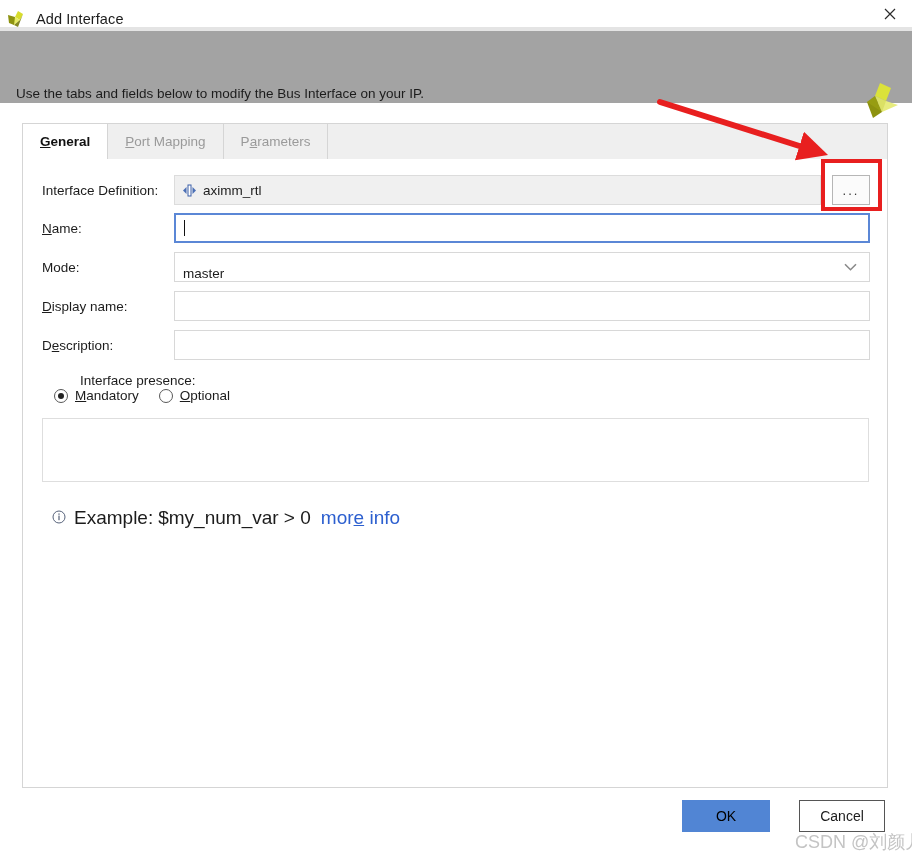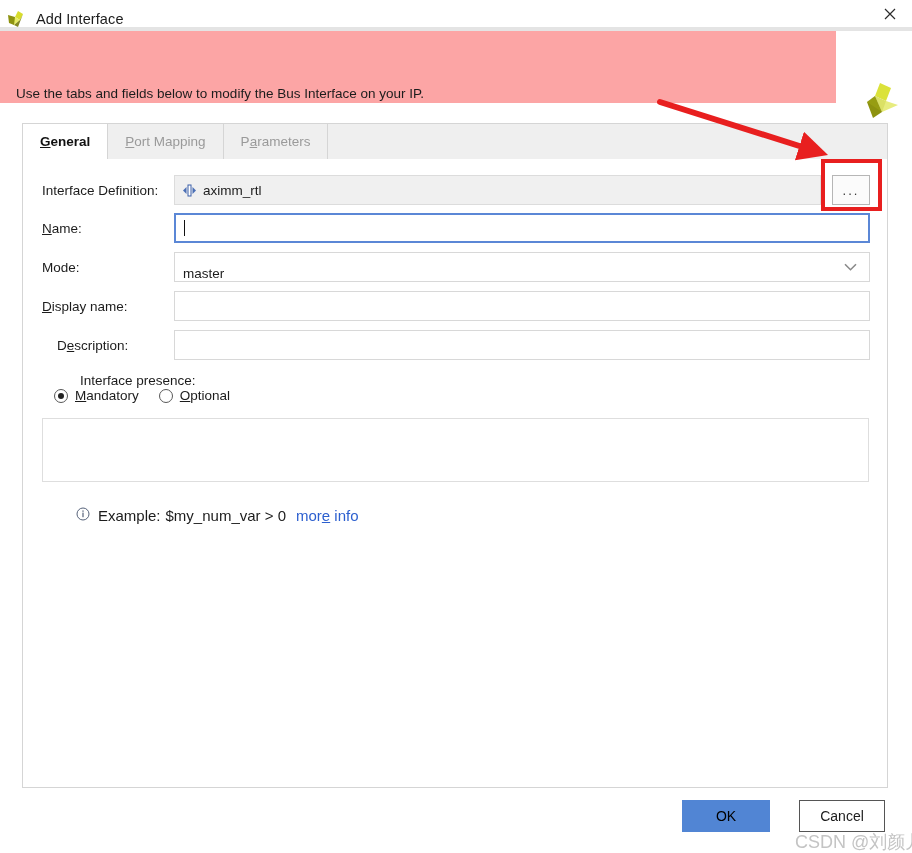--- a/index.html
+++ b/index.html
@@ -54,22 +54,22 @@
     position: absolute;
     left: 0; top: 27px;
     width: 912px; height: 4px;
     background: #e4e4e4;
   }
 
   
   .header-band {
     position: absolute;
     left: 0; top: 31px;
-    width: 836px; height: 72px;
-    background: #fca5a5;
+    width: 912px; height: 72px;
+    background: #a3a3a3;
   }
   .header-desc {
     position: absolute;
     left: 16px; top: 55px;
     font-size: 13.5px;
     color: #1c1c1c;
   }
   .header-logo {
     position: absolute;
     left: 855px; top: 48px;
@@ -242,24 +242,24 @@
     left: 42px; top: 418px;
     width: 827px; height: 64px;
     background: #ffffff;
     border: 1px solid #dedede;
     box-sizing: border-box;
   }
 
   
   .hint {
     position: absolute;
-    left: 76px; top: 507px;
+    left: 52px; top: 507px;
     display: flex;
     align-items: flex-end;
-    font-size: 15px;
+    font-size: 19px;
     color: #1c1c1c;
   }
   .hint .info-icon { margin-right: 8px; }
   .hint .ex-label { margin-right: 5px; }
   .hint .ex-expr { margin-right: 10px; }
   .hint .more-info {
     color: #2c5fcf;
     cursor: pointer;
   }
   .hint .more-info .u { text-decoration: underline; }
@@ -403,21 +403,21 @@
 </div>
 
 <div class="form-row" style="left:42px; top:291px;">
   <div class="lbl" style="width:132px;"><span class="mn">D</span><span>isplay name:</span></div>
 </div>
 <div class="input-box" style="position:absolute; left:174px; top:291px; width:696px;">
   <span></span>
 </div>
 
 <div class="form-row" style="left:42px; top:330px;">
-  <div class="lbl" style="width:132px;margin-left:15px;"><span>D</span><span class="mn">e</span><span>scription:</span></div>
+  <div class="lbl" style="width:132px;"><span>D</span><span class="mn">e</span><span>scription:</span></div>
 </div>
 <div class="input-box" style="position:absolute; left:174px; top:330px; width:696px;">
   <span></span>
 </div>
 
 <div class="form-row" style="left:42px; top:373px;flex-direction:column;">
   <div class="lbl" style="width:132px;">Interface presence:</div>
   <div class="radio-grp" style="margin-left:12px;">
     <div class="radio-item checked">
       <span class="radio-mark"></span>

